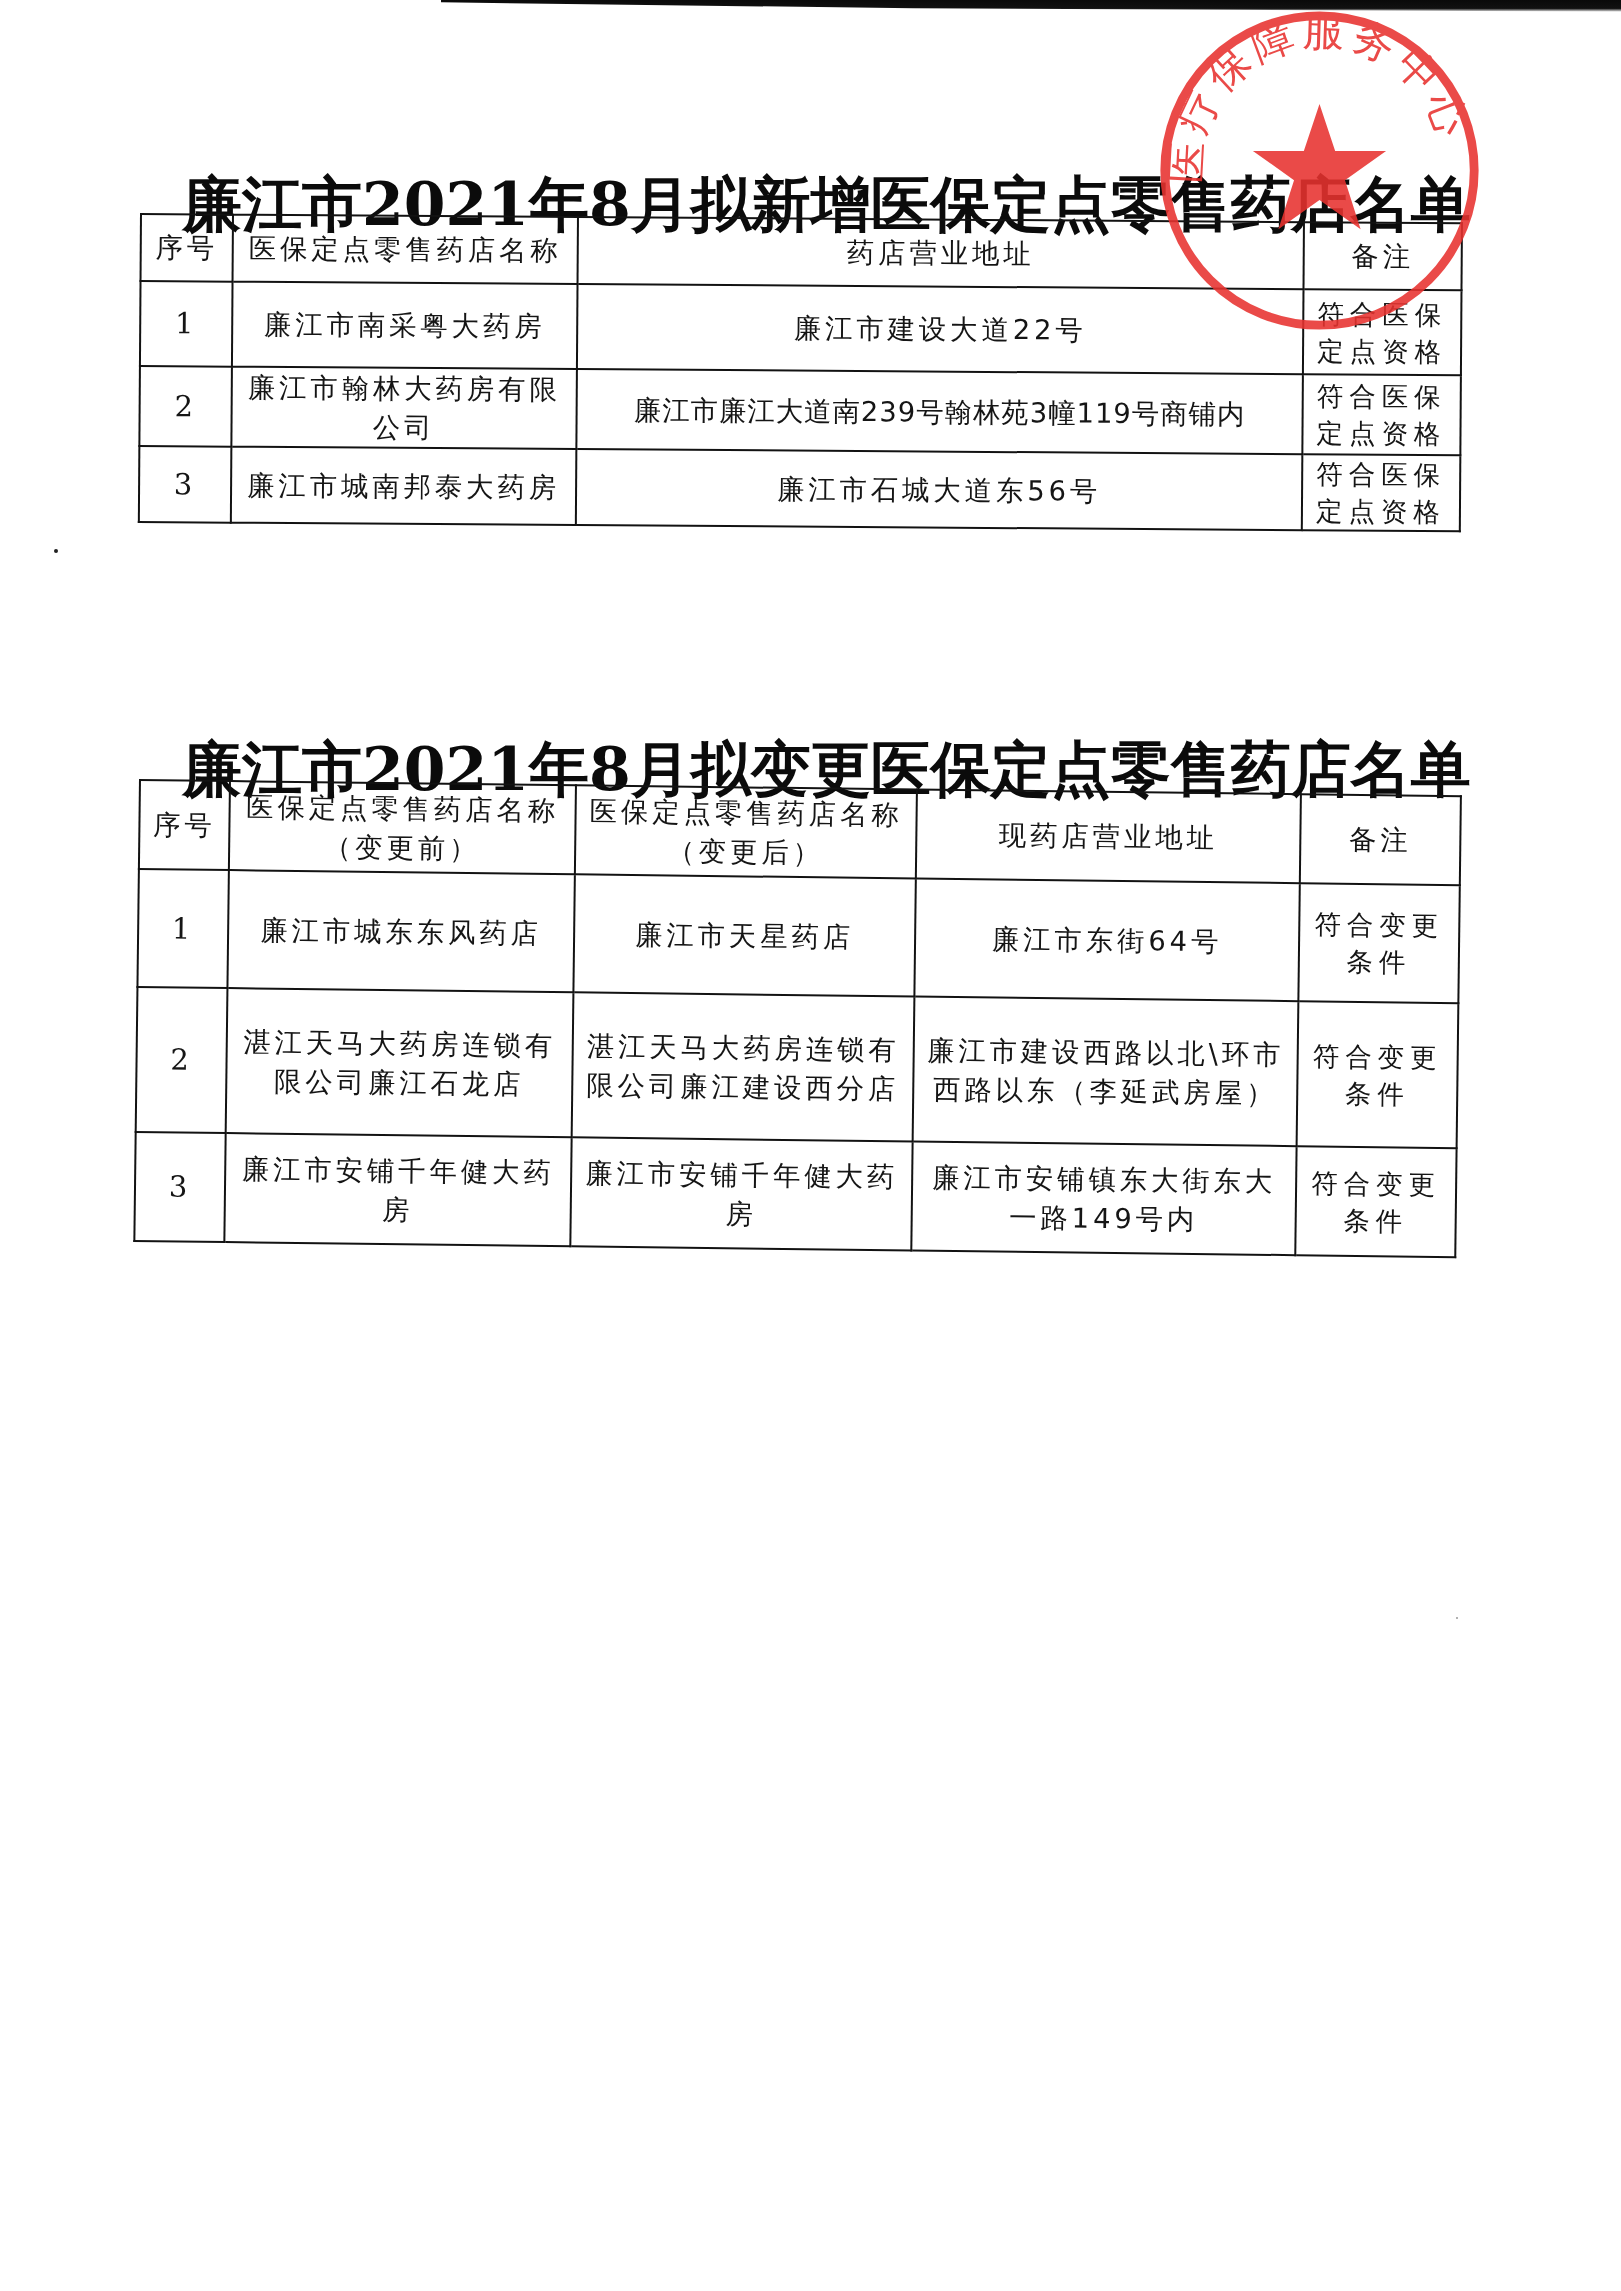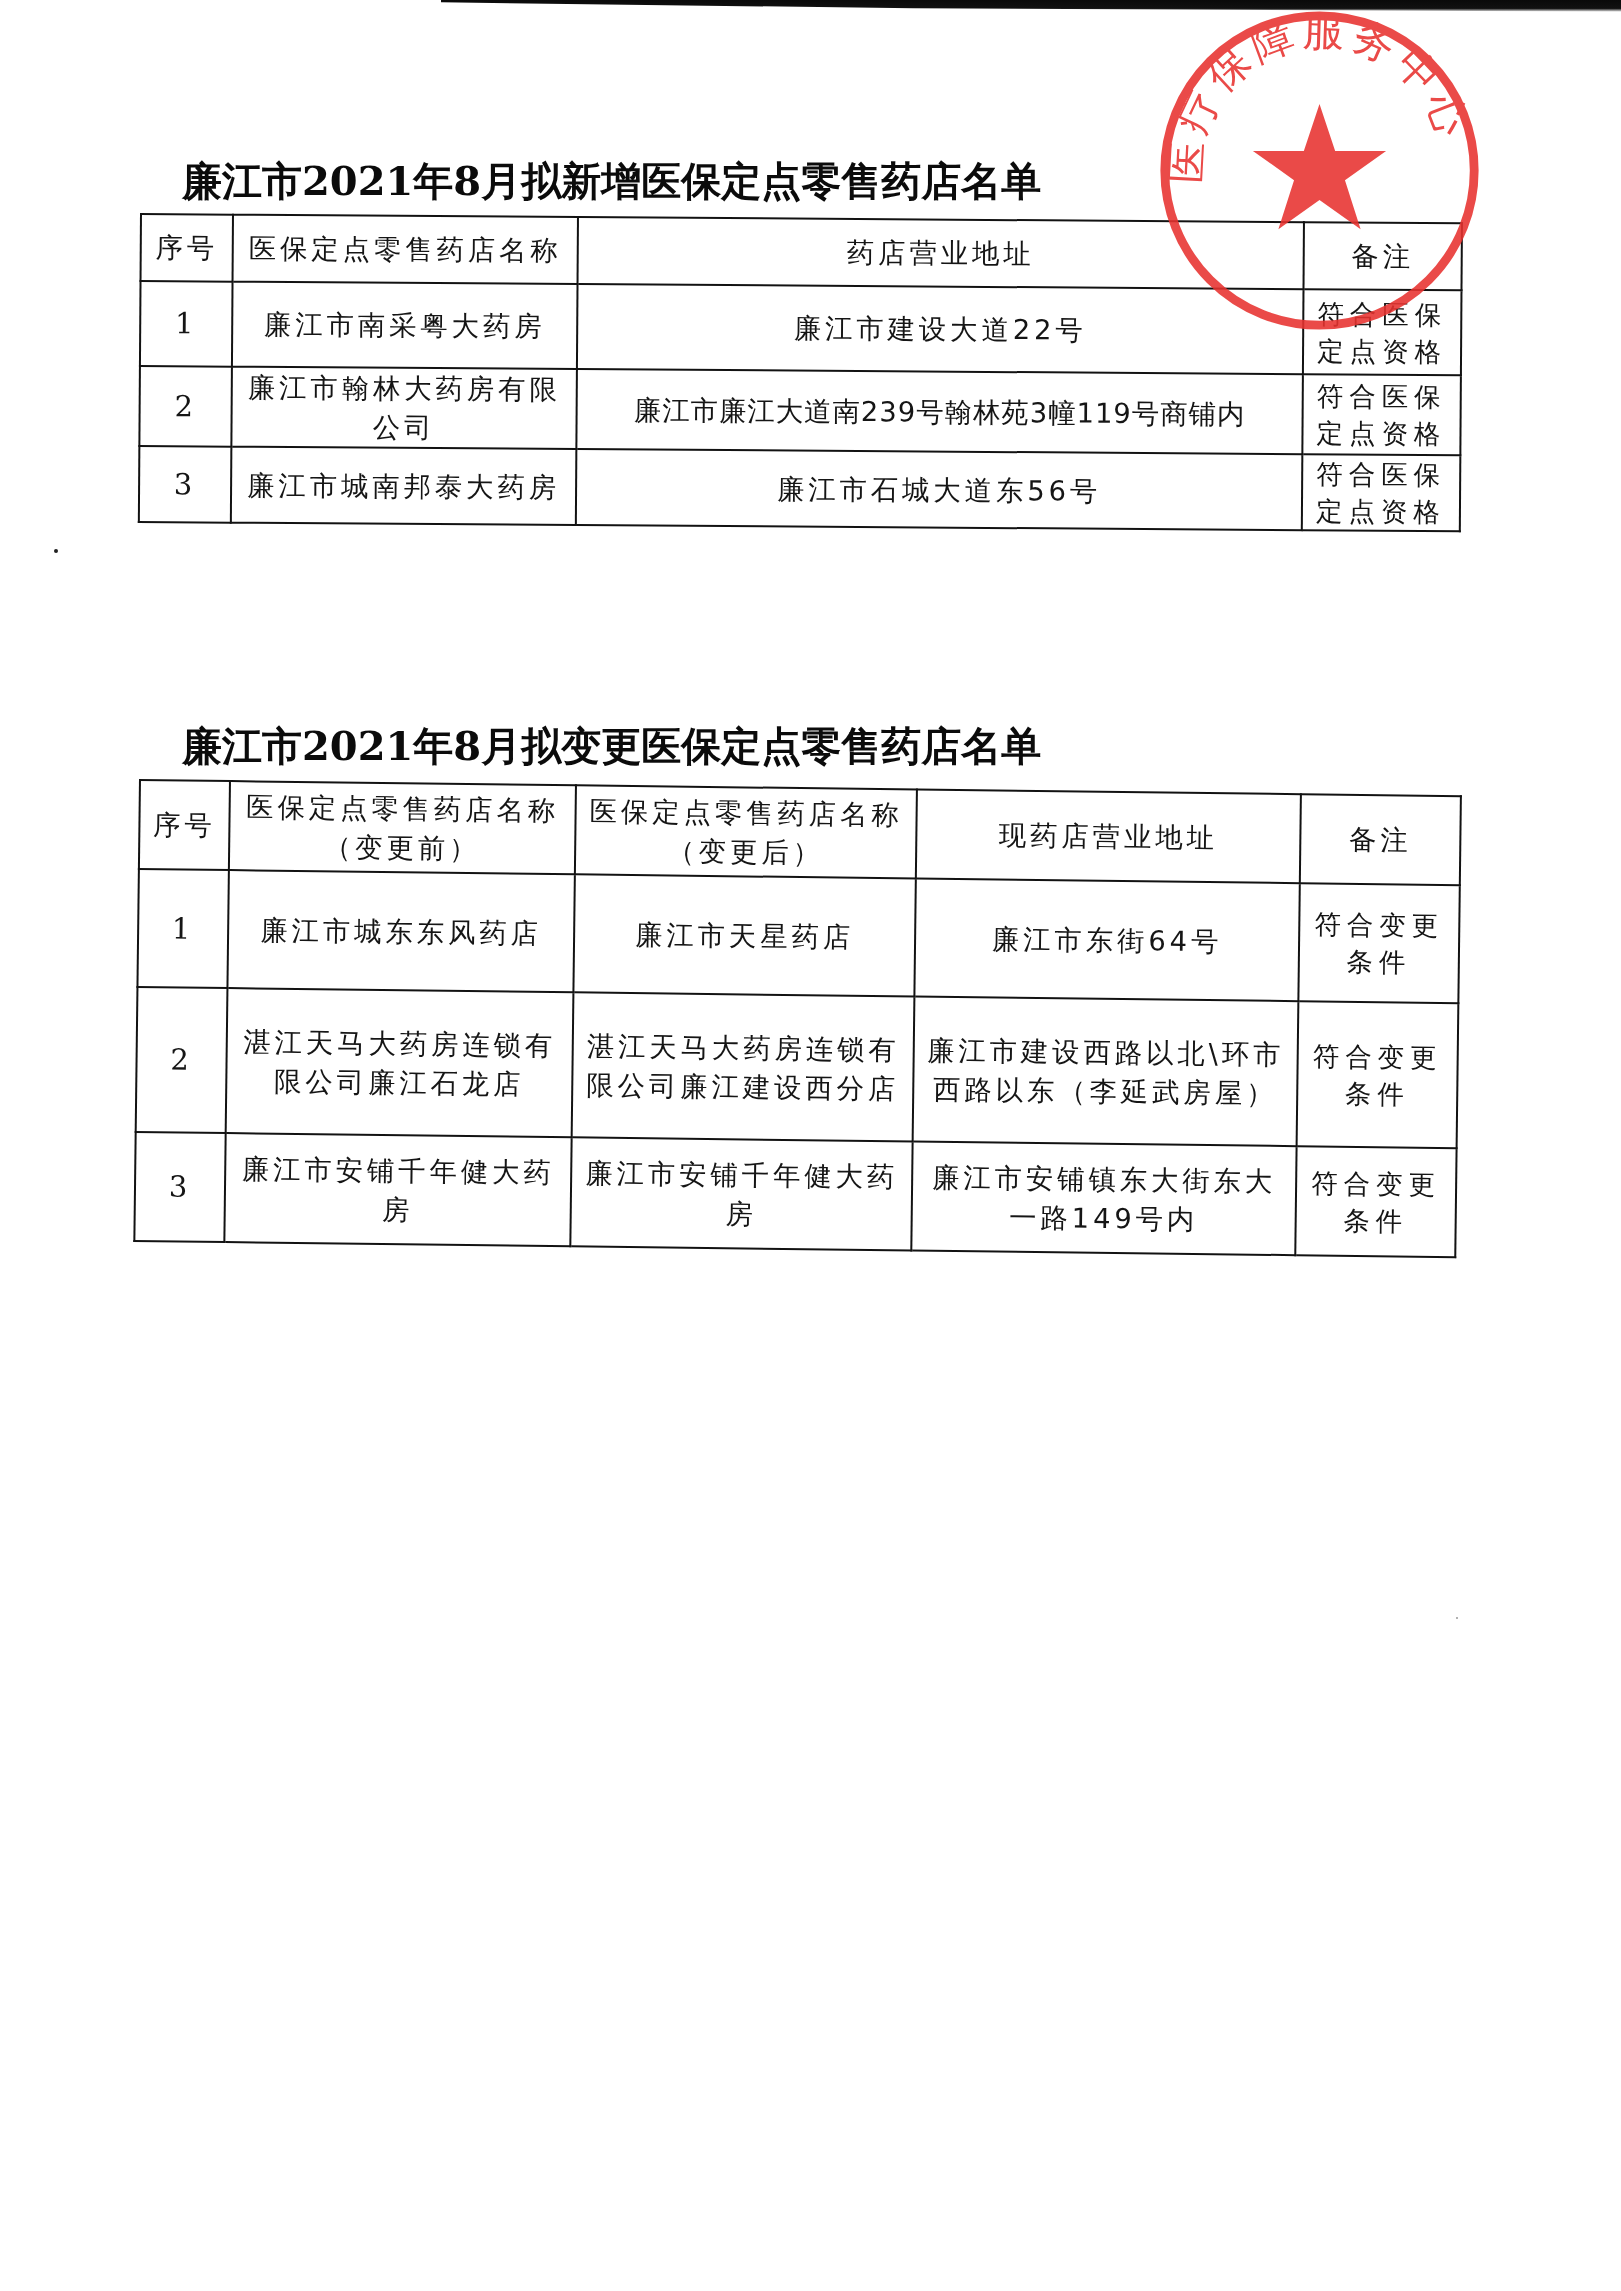--- a/index.html
+++ b/index.html
@@ -2,21 +2,21 @@
 <html><head>
 <meta charset="utf-8">
 <style>
   html, body { margin: 0; padding: 0; background: #ffffff; }
   body { width: 1621px; height: 2292px; position: relative; overflow: hidden;
          font-family: "DejaVu Serif", "Liberation Serif", serif; color: #111; }
   .scan-bar { position: absolute; top: 0; left: 441px; right: 0; height: 11.8px;
               background: linear-gradient(180deg, #0a0a0a 0%, #111 70%, rgba(0,0,0,0) 100%);
               clip-path: polygon(0 0, 100% 0, 100% 100%, 40% 70%, 0 20%); }
   .title { position: absolute; left: 182px; font-family: "DejaVu Serif", serif; font-weight: bold;
-           font-size: 40px; line-height: 1; letter-spacing: 0px; color: #0b0b0b; white-space: nowrap; }
+           font-size: 60px; line-height: 1; letter-spacing: 0px; color: #0b0b0b; white-space: nowrap; }
   .title1 { top: 134px; }
   .title2 { top: 699px; }
   table.doc { position: absolute; border-collapse: collapse; table-layout: fixed;
               font-family: "DejaVu Sans", sans-serif; font-size: 27.4px; color: #151515; }
   table.doc td, table.doc th { border: 2.9px solid #121212; padding: 0 3.9px; text-align: center;
               vertical-align: middle; font-weight: normal; line-height: 39px; letter-spacing: 3.9px; }
   .t1 { left: 140px; top: 213px; width: 1321px; transform: rotate(0.4deg); transform-origin: 0 0; }
   .t2 { left: 139px; top: 779px; width: 1321px; transform: rotate(0.7deg); transform-origin: 0 0; }
   .t1 .h th { height: 65px; }
   .t1 .r1 td { height: 83px; }

